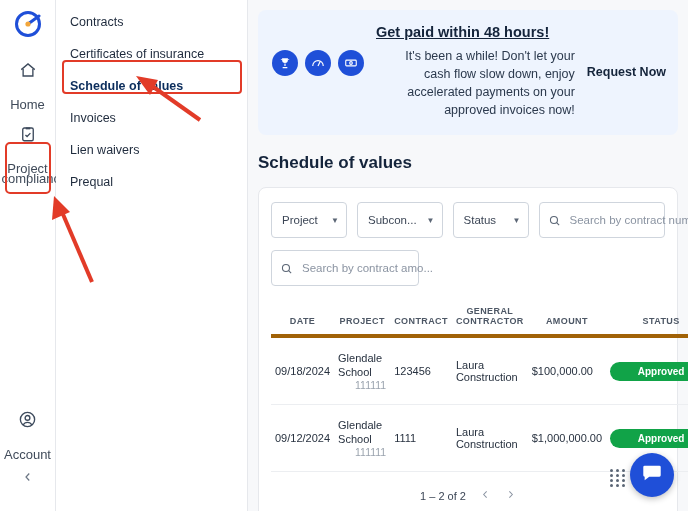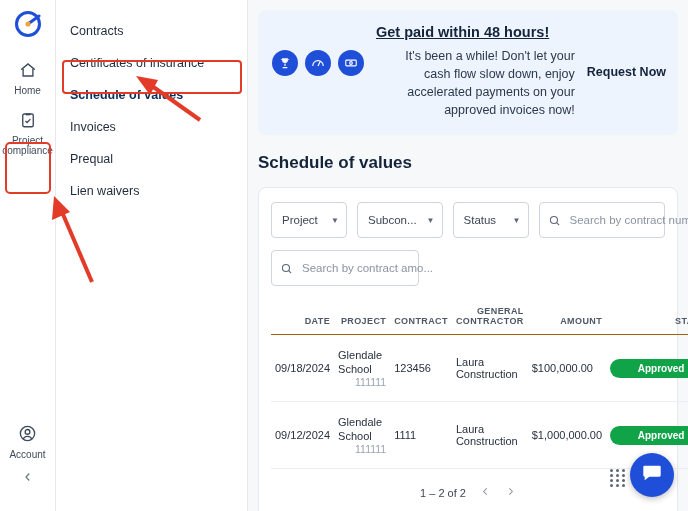--- a/index.html
+++ b/index.html
@@ -31,25 +31,25 @@
   }
   .rail-items { margin-top: 14px; width: 100%; }
   .rail-item {
     width: 100%;
     padding: 7px 0 5px 0;
     display: flex; flex-direction: column; align-items: center;
     cursor: pointer;
   }
   .rail-item .ri-icon { color: #3d4a5c; display:block; }
   .rail-item .ri-label {
-    font-size: 10px;
+    font-size: 13px;
     color: #404b5a;
     text-align: center;
     line-height: 10px;
-    margin-top: 3px;
+    margin-top: 17px;
     max-width: 52px;
   }
   .rail-item.active-box {
     position: relative;
   }
   .rail-bottom {
     margin-top: auto;
     width: 100%;
     display: flex; flex-direction: column; align-items: center;
     padding-bottom: 22px;
@@ -63,21 +63,21 @@
     cursor: pointer;
   }
 
   
   .subnav {
     position: absolute;
     left: 56px; top: 0;
     width: 192px; height: 511px;
     background: #ffffff;
     border-right: 1px solid #e6e8ec;
-    padding-top: 15px;
+    padding-top: 6px;
   }
   .subnav-item {
     font-size: 12.5px;
     color: #1f2b3d;
     padding: 9px 14px;
     cursor: pointer;
     white-space: nowrap;
   }
   .subnav-item.selected {
     font-weight: bold;
@@ -188,23 +188,23 @@
   table.sov {
     width: 100%;
     border-collapse: collapse;
     margin-top: 14px;
   }
   table.sov th {
     font-size: 9px;
     letter-spacing: .4px;
     color: #4d5765;
     font-weight: bold;
-    text-align: right;
+    text-align: center;
     padding: 6px 4px 8px 4px;
-    border-bottom: 1px solid #a16207;
+    border-bottom: 4px solid #a16207;
     vertical-align: bottom;
   }
   table.sov td {
     font-size: 11px;
     color: #27313f;
     padding: 13px 4px;
     border-bottom: 1px solid #eceef1;
     vertical-align: middle;
   }
   .proj-name { line-height: 14px; }
@@ -315,22 +315,22 @@
       </span>
     </div>
   </div>
 </div>
 
 <div class="subnav">
   <div class="subnav-item">Contracts</div>
   <div class="subnav-item">Certificates of insurance</div>
   <div class="subnav-item selected">Schedule of values</div>
   <div class="subnav-item">Invoices</div>
+  <div class="subnav-item">Lien waivers</div>
   <div class="subnav-item">Prequal</div>
-  <div class="subnav-item">Lien waivers</div>
   <div class="subnav-box" style="top:60px;"></div>
 </div>
 
 <div class="main">
 
   <div class="promo">
     <div class="promo-badges">
       <div class="badge-circle">
         <svg width="14" height="14" viewBox="0 0 24 24" fill="#ffffff">
           <path d="M7 4h10v3a5 5 0 0 1-10 0V4zm-2.5 1h2v2a3.5 3.5 0 0 1-2-2zm13 0h2a3.5 3.5 0 0 1-2 2V5zM11 13h2v4h-2zM8 19h8v2H8z"></path>

